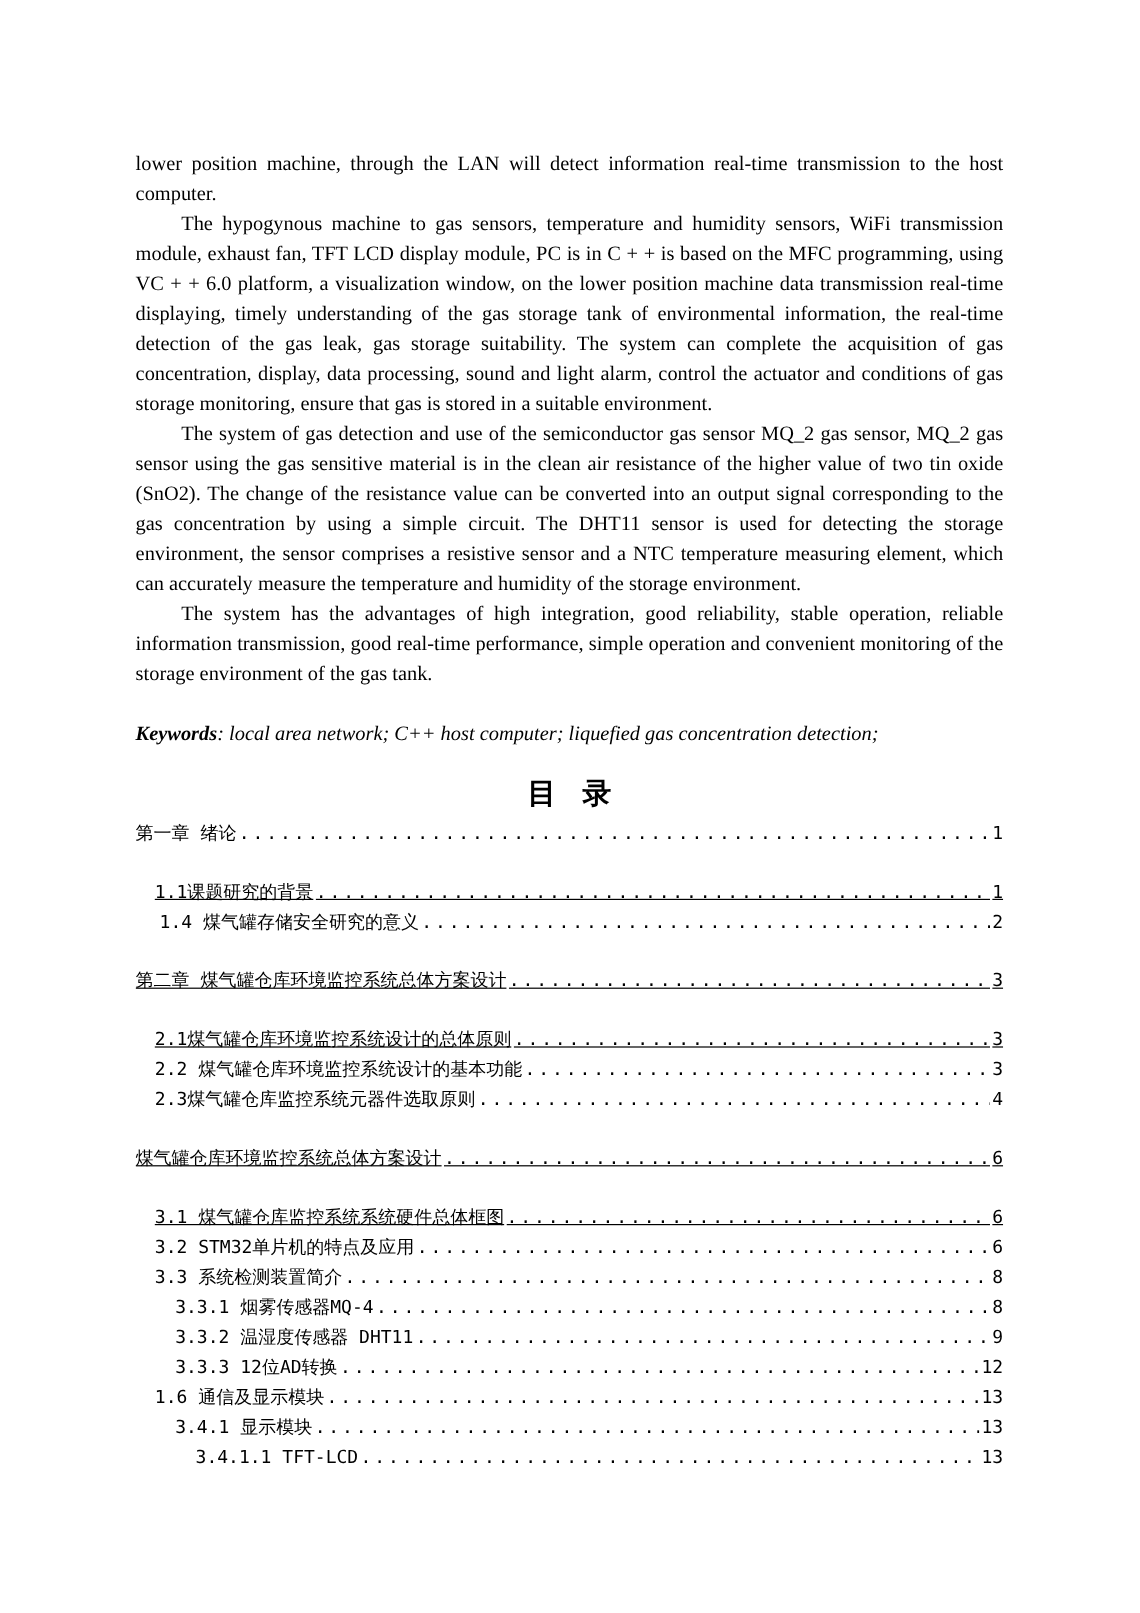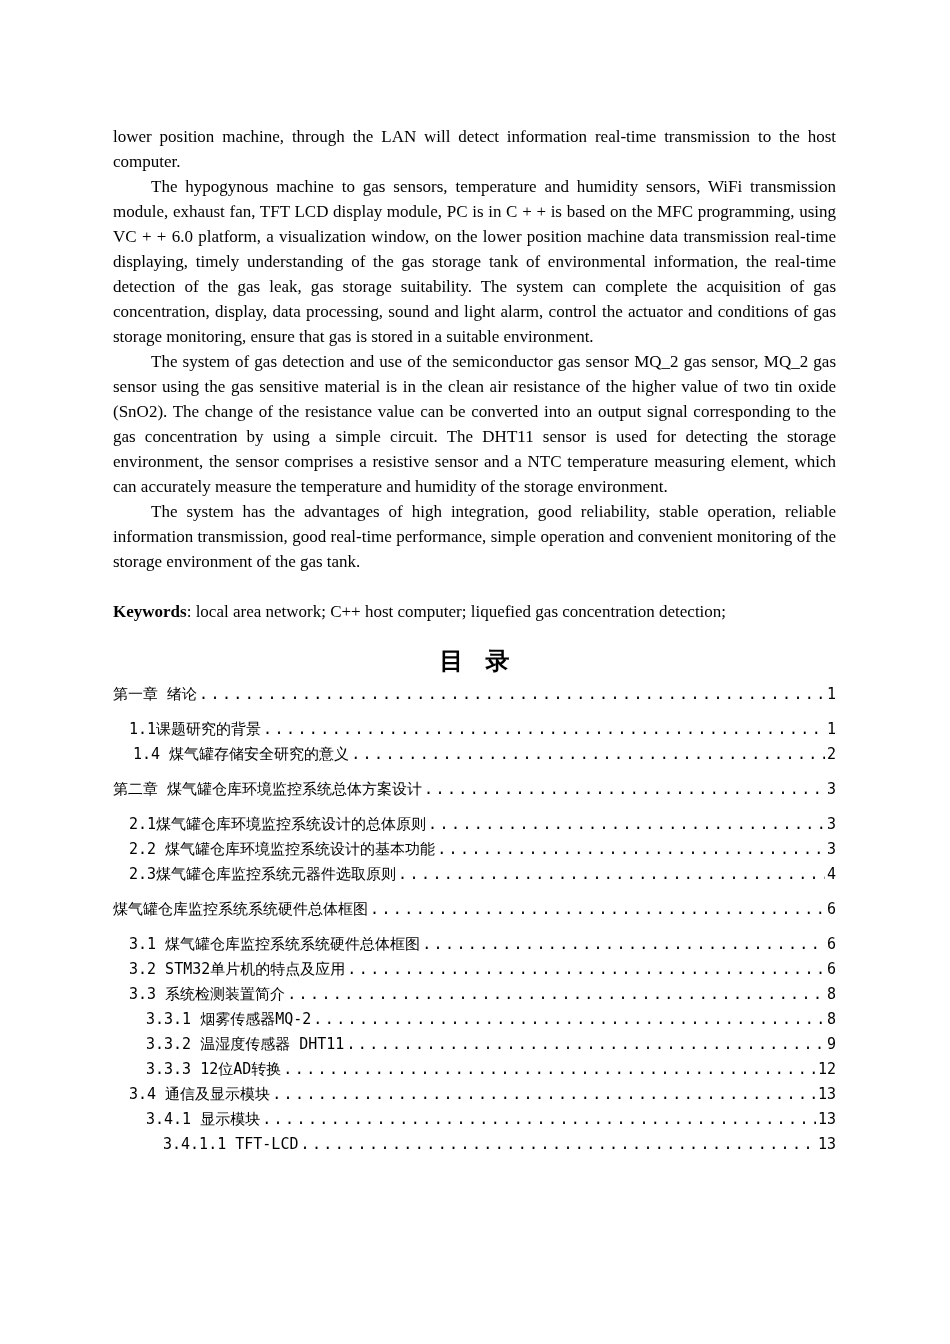--- a/index.html
+++ b/index.html
@@ -1,35 +1,35 @@
 <!DOCTYPE html>
 <html><head>
 <meta charset="utf-8">
 <style>
   html, body { margin: 0; padding: 0; background: #ffffff; }
   body { width: 950px; height: 1344px; position: relative; overflow: hidden; color: #000; }
   .page { position: absolute; left: 113px; top: 124px; width: 723px; }
   .abstract { font-family: "Liberation Serif", serif; font-size: 17px; line-height: 25px; text-align: justify; }
   .abstract p { margin: 0; }
   .abstract p.indent { text-indent: 38px; }
-  .keywords { margin-top: 25px !important; }
+  .keywords { margin-top: 25px !important; font-style: italic; }
   .keywords b { font-weight: bold; }
   .toc-title { font-family: "DejaVu Sans", sans-serif; font-weight: bold; font-size: 24px; text-align: center; margin: 16px 0 0 0; height: 42px; line-height: 42px; letter-spacing: 22px; padding-left: 22px; }
   .toc { font-family: "DejaVu Sans Mono", monospace; font-size: 15px; position: relative; }
   .toc-row { display: flex; align-items: flex-start; height: 25px; line-height: 25px; white-space: nowrap; overflow: hidden; }
   .toc-row .label { flex: 0 0 auto; padding-right: 2px; }
   .toc-row .dots { flex: 1 1 auto; overflow: hidden; letter-spacing: 2.4px; color: #000; }
   .toc-row .dots::before { content: "................................................................................................................................................................"; }
   .toc-row .page-num { flex: 0 0 auto; padding-left: 2px; }
   .lvl0 { padding-left: 0; }
   .lvl1 { padding-left: 16px; }
   .lvl1b { padding-left: 20px; }
   .lvl2 { padding-left: 33px; }
   .lvl3 { padding-left: 50px; }
-  .gap { margin-top: 10px; }
+  .gap { margin-top: 24px; text-decoration: underline; }
 </style>
 </head>
 <body>
 
 <div class="page">
   <div class="abstract">
     <p>lower position machine, through the LAN will detect information real-time transmission to the host computer.</p>
     <p class="indent">The hypogynous machine to gas sensors, temperature and humidity sensors, WiFi transmission module, exhaust fan, TFT LCD display module, PC is in C + + is based on the MFC programming, using VC + + 6.0 platform, a visualization window, on the lower position machine data transmission real-time displaying, timely understanding of the gas storage tank of environmental information, the real-time detection of the gas leak, gas storage suitability. The system can complete the acquisition of gas concentration, display, data processing, sound and light alarm, control the actuator and conditions of gas storage monitoring, ensure that gas is stored in a suitable environment.</p>
     <p class="indent">The system of gas detection and use of the semiconductor gas sensor MQ_2 gas sensor, MQ_2 gas sensor using the gas sensitive material is in the clean air resistance of the higher value of two tin oxide (SnO2).  The change of the resistance value can be converted into an output signal corresponding to the gas concentration by using a simple circuit. The DHT11 sensor is used for detecting the storage environment, the sensor comprises a resistive sensor and a NTC temperature measuring element, which can accurately measure the temperature and humidity of the storage environment.</p>
     <p class="indent">The system has the advantages of high integration, good reliability, stable operation, reliable information transmission, good real-time performance, simple operation and convenient monitoring of the storage environment of the gas tank.</p>
@@ -70,56 +70,56 @@
         <span class="dots"></span>
         <span class="page-num">3</span>
       </div>
     <div class="toc-row lvl1">
         <span class="label">2.3煤气罐仓库监控系统元器件选取原则</span>
         <span class="dots"></span>
         <span class="page-num">4</span>
       </div>
 
     <div class="toc-row lvl0 gap">
-        <span class="label">煤气罐仓库监控系统系统硬件总体框图</span>
+        <span class="label">煤气罐仓库环境监控系统总体方案设计</span>
         <span class="dots"></span>
         <span class="page-num">6</span>
       </div>
     <div class="toc-row lvl1 gap">
         <span class="label">3.1 煤气罐仓库监控系统系统硬件总体框图</span>
         <span class="dots"></span>
         <span class="page-num">6</span>
       </div>
     <div class="toc-row lvl1">
         <span class="label">3.2 STM32单片机的特点及应用</span>
         <span class="dots"></span>
         <span class="page-num">6</span>
       </div>
     <div class="toc-row lvl1">
         <span class="label">3.3 系统检测装置简介</span>
         <span class="dots"></span>
         <span class="page-num">8</span>
       </div>
     <div class="toc-row lvl2">
-        <span class="label">3.3.1 烟雾传感器MQ-2</span>
+        <span class="label">3.3.1 烟雾传感器MQ-4</span>
         <span class="dots"></span>
         <span class="page-num">8</span>
       </div>
     <div class="toc-row lvl2">
         <span class="label">3.3.2 温湿度传感器 DHT11</span>
         <span class="dots"></span>
         <span class="page-num">9</span>
       </div>
     <div class="toc-row lvl2">
         <span class="label">3.3.3 12位AD转换</span>
         <span class="dots"></span>
         <span class="page-num">12</span>
       </div>
     <div class="toc-row lvl1">
-        <span class="label">3.4 通信及显示模块</span>
+        <span class="label">1.6 通信及显示模块</span>
         <span class="dots"></span>
         <span class="page-num">13</span>
       </div>
     <div class="toc-row lvl2">
         <span class="label">3.4.1 显示模块</span>
         <span class="dots"></span>
         <span class="page-num">13</span>
       </div>
     <div class="toc-row lvl3">
         <span class="label">3.4.1.1 TFT-LCD</span>

